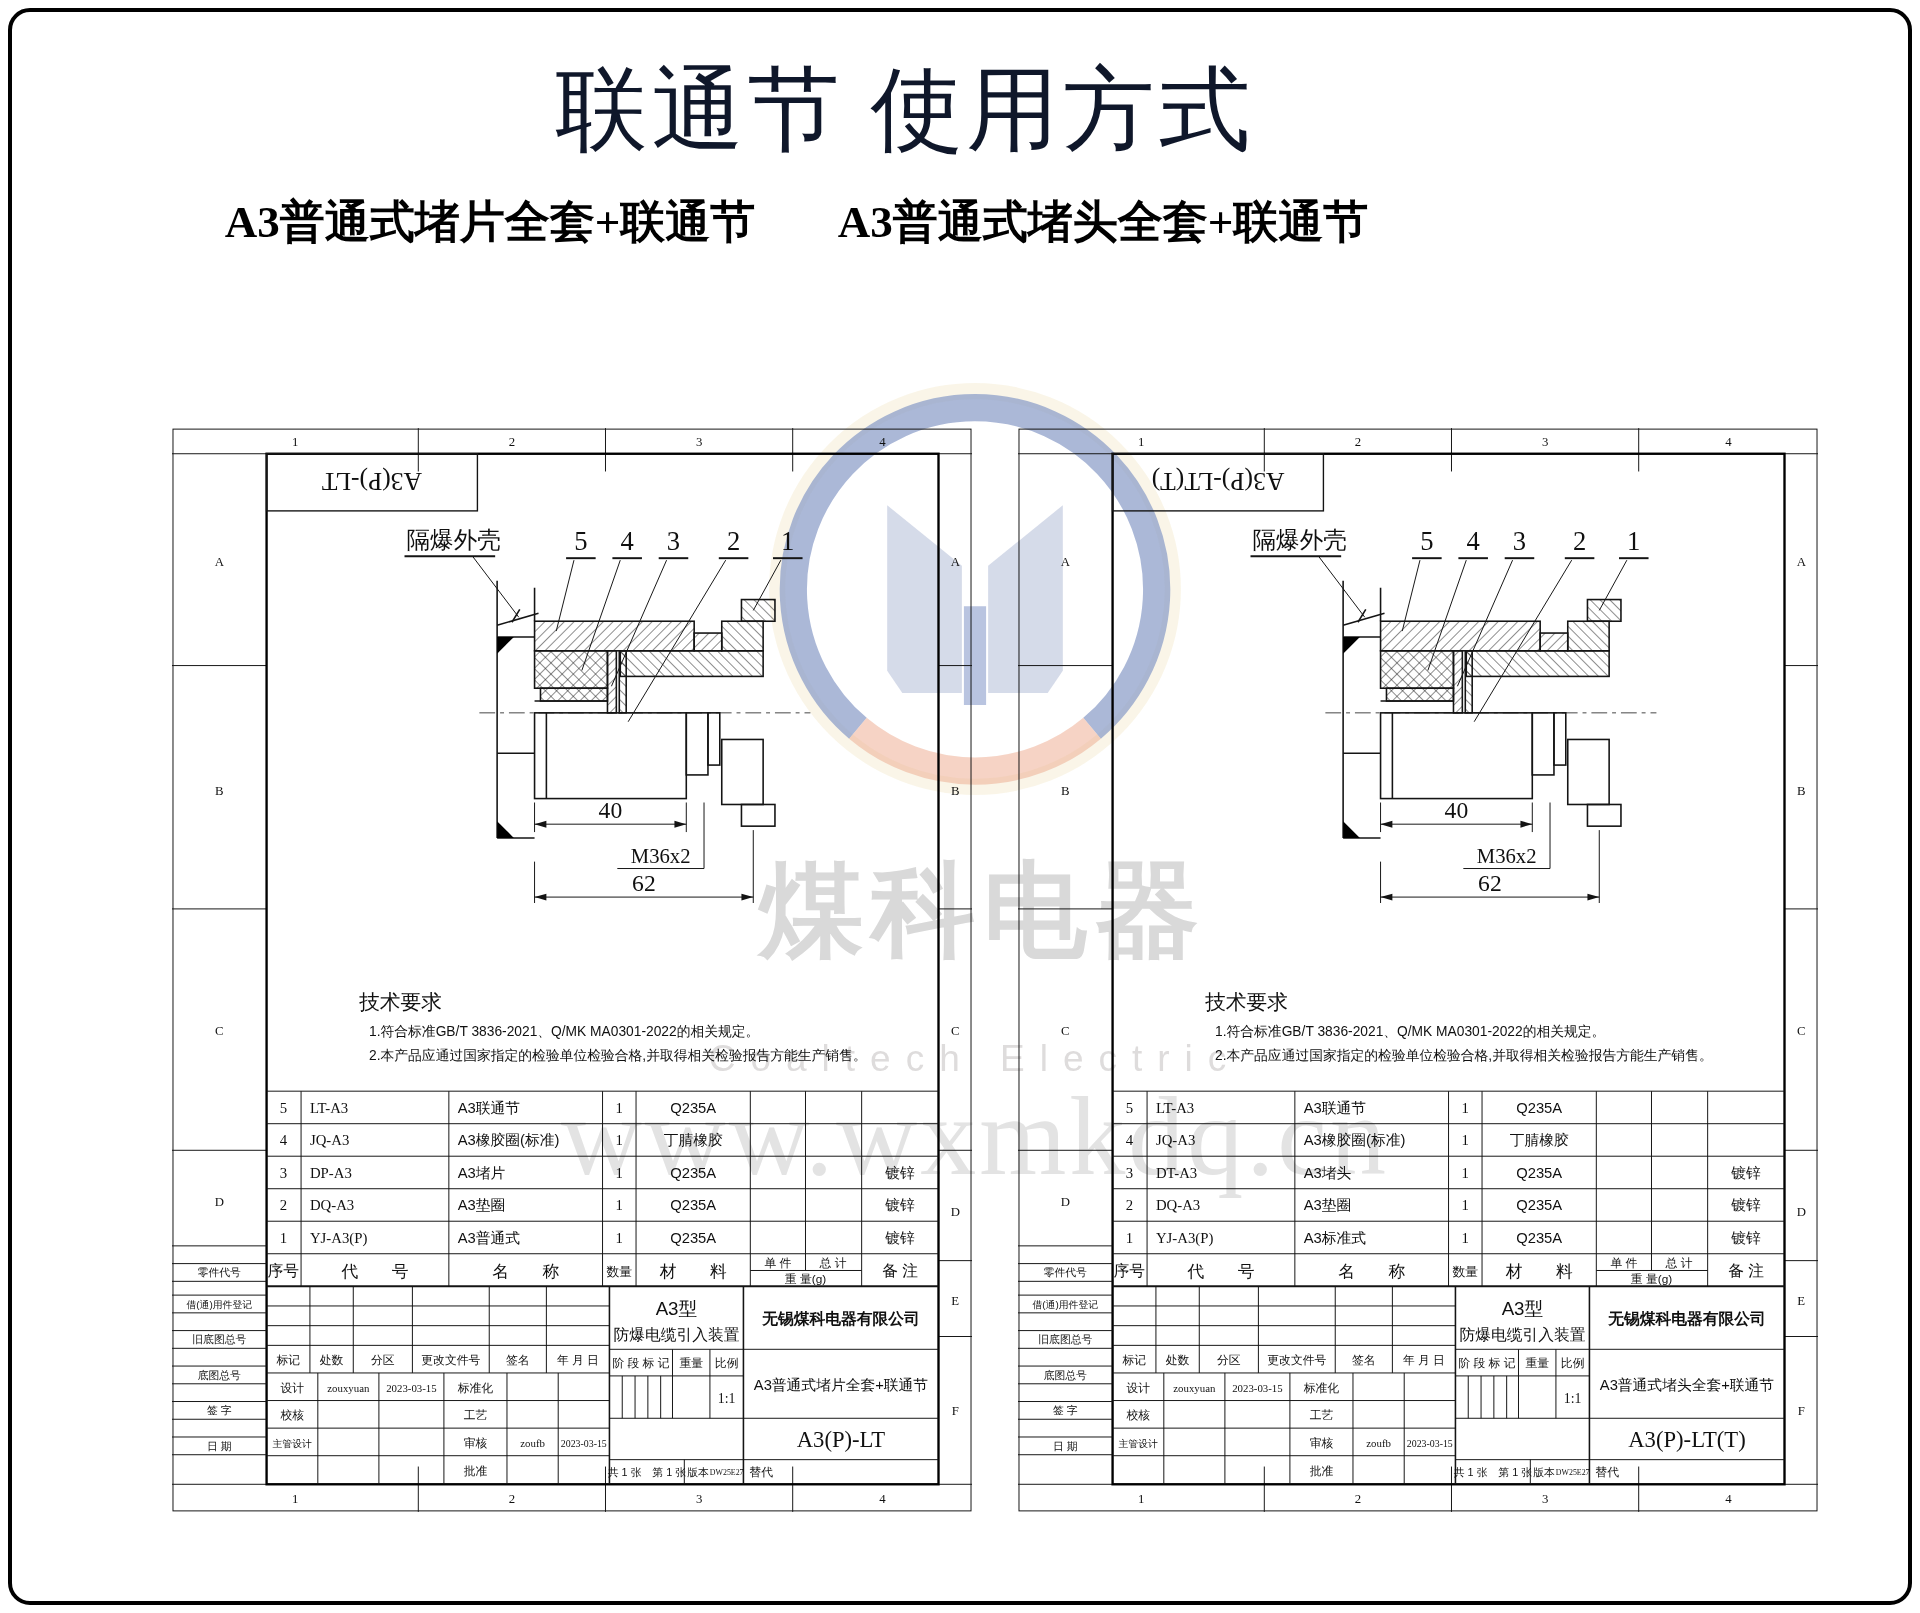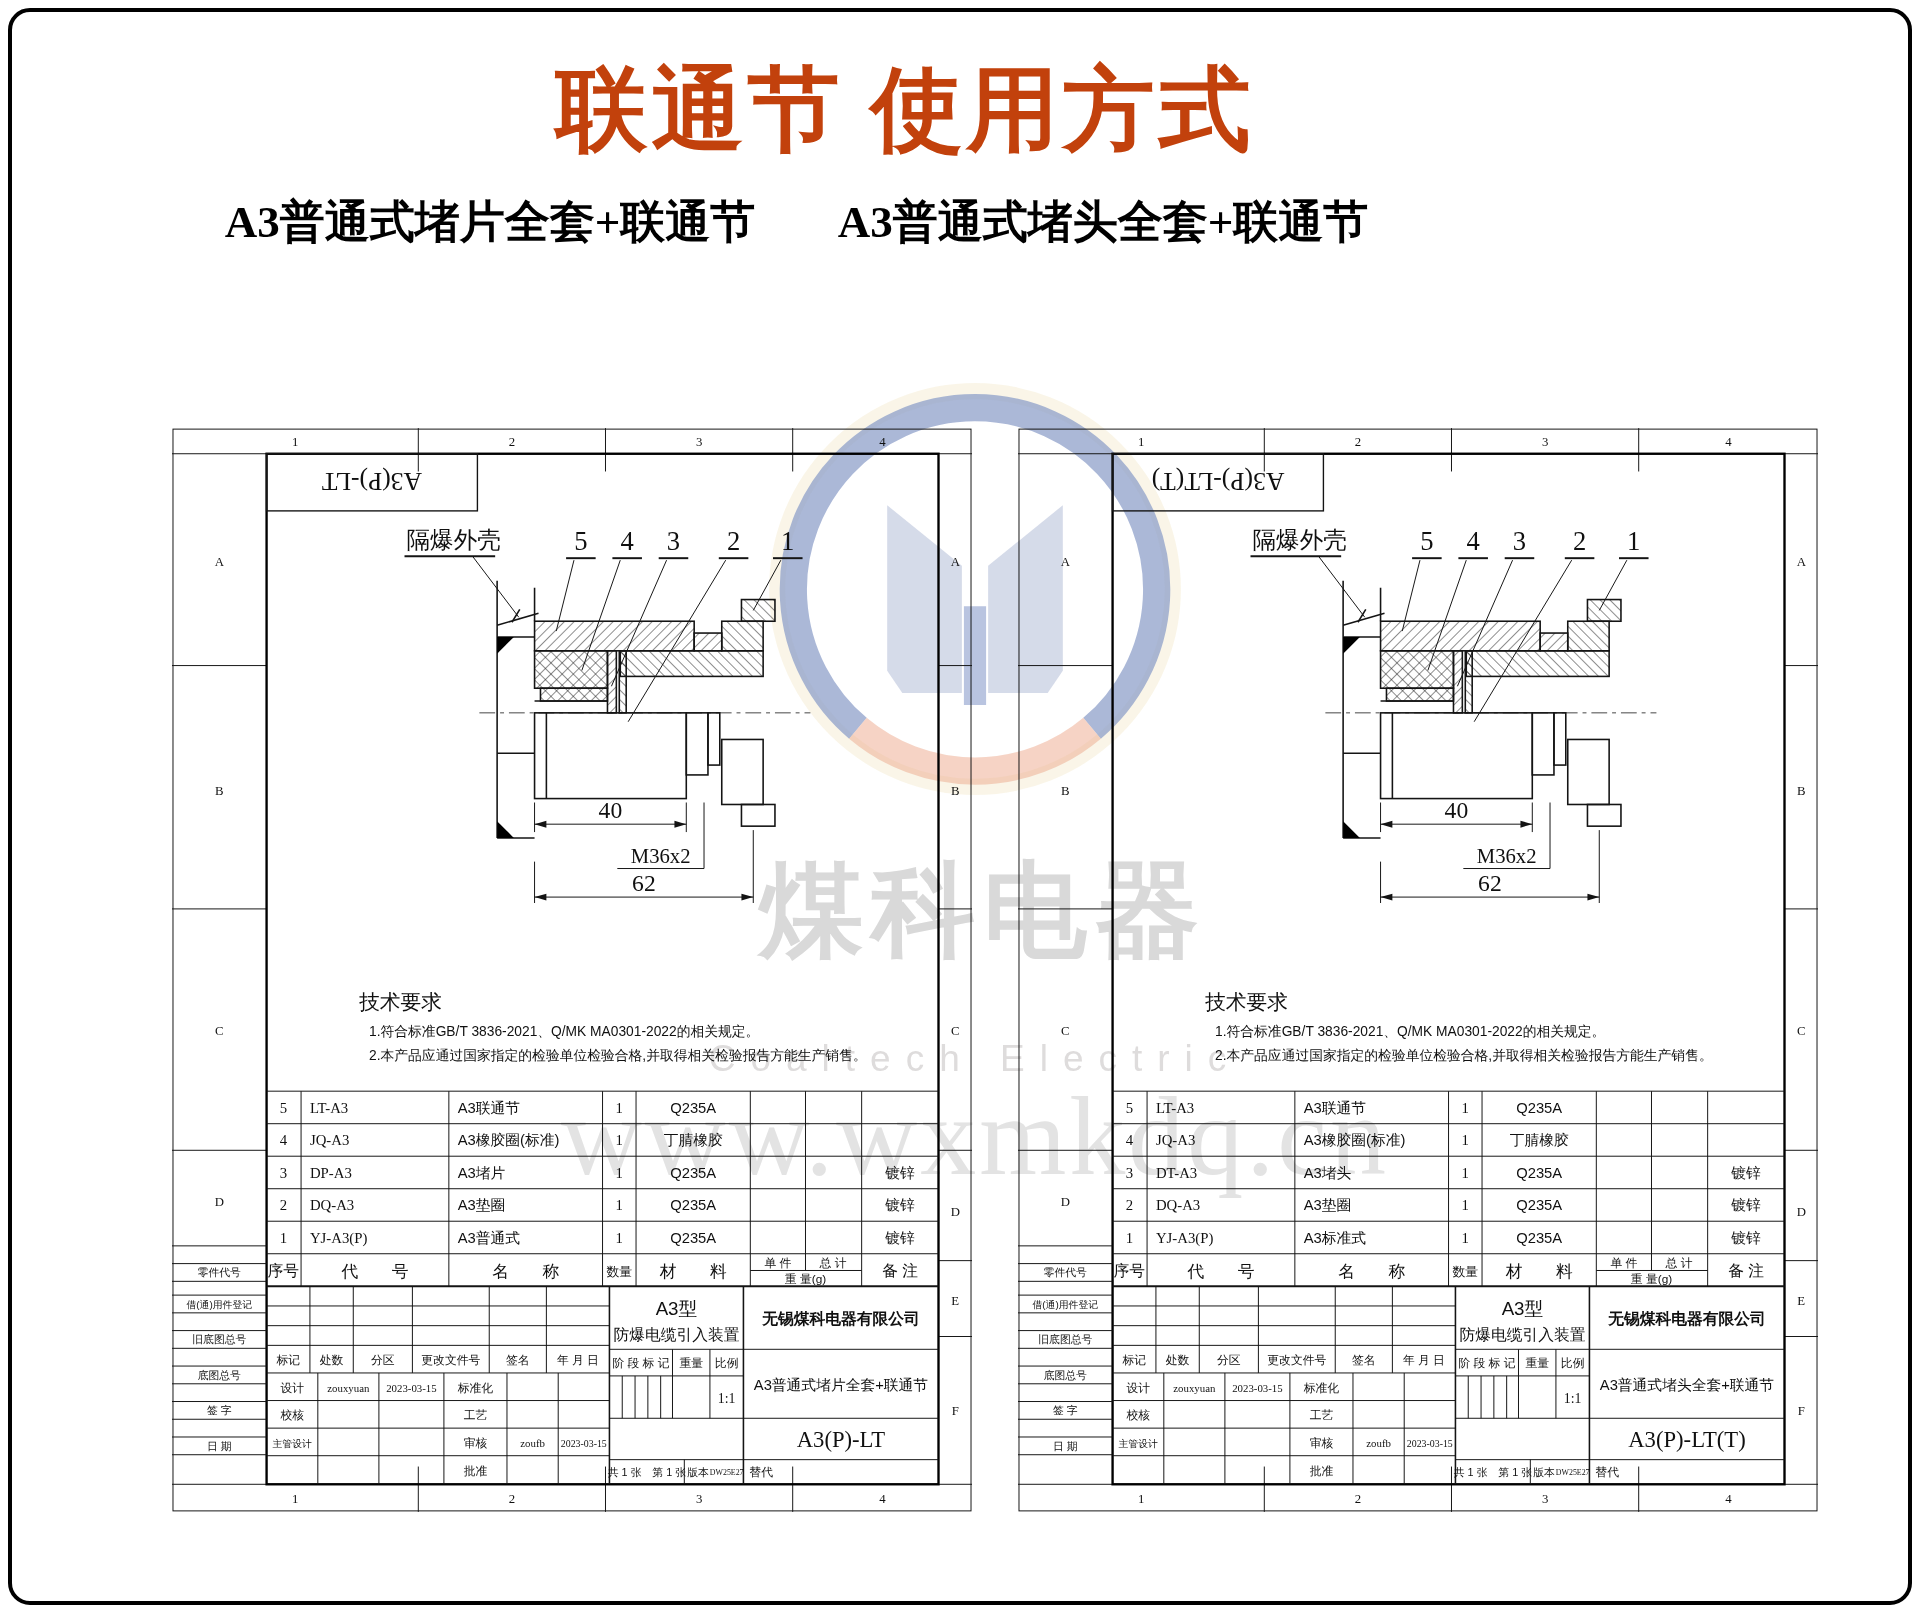--- a/index.html
+++ b/index.html
@@ -1,19 +1,19 @@
 <!DOCTYPE html>
 <html><head>
 <meta charset="utf-8">
 <style>
   html,body{margin:0;padding:0;background:#fff;}
   body{font-family:"Liberation Sans",sans-serif;}
   #stage{position:relative;width:1920px;height:1613px;background:#fff;overflow:hidden;}
   .page-border{position:absolute;left:8px;top:8px;right:8px;bottom:8px;border:4px solid #000;border-radius:22px;z-index:3;pointer-events:none;}
-  .main-title{position:absolute;left:905px;top:48px;transform:translateX(-50%);font-family:"Liberation Serif",serif;font-size:92px;font-weight:700;color:#c2410c;white-space:nowrap;letter-spacing:4px;z-index:2;}
+  .main-title{position:absolute;left:905px;top:48px;transform:translateX(-50%);font-family:"Liberation Serif",serif;font-size:92px;font-weight:400;color:#0f172a;white-space:nowrap;letter-spacing:4px;z-index:2;}
   .subtitle{position:absolute;top:192px;transform:translateX(-50%);font-family:"Liberation Serif",serif;font-size:45px;font-weight:600;color:#000;white-space:nowrap;z-index:2;}
   .subtitle.left{left:490px;} .subtitle.right{left:1103px;}
   .sheet{position:absolute;top:428px;width:800px;height:1084px;z-index:1;}
   .sheet.s0{left:172px;} .sheet.s1{left:1018px;}
   .wm{position:absolute;z-index:0;white-space:nowrap;}
   .wm-logo{left:758px;top:372px;width:434px;height:434px;opacity:.55;}
   .wm-cn{left:975px;top:842px;transform:translateX(-50%);font-size:104px;font-weight:700;letter-spacing:8px;color:#d9d9d9;margin-left:8px;}
   .wm-en{left:975px;top:1038px;transform:translateX(-50%);font-size:37px;letter-spacing:15px;color:#dedcdc;}
   .wm-url{left:975px;top:1072px;transform:translateX(-50%);font-family:"Liberation Serif",serif;font-size:112px;letter-spacing:3px;color:#e3e3e3;}
   svg text{fill:#101010;}

